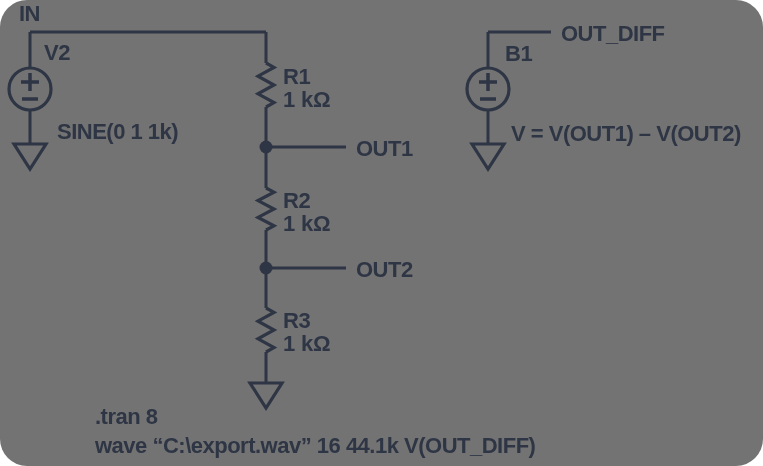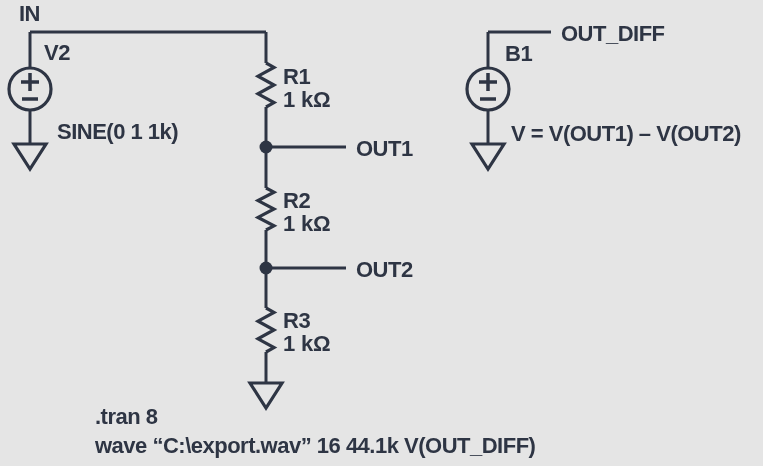--- a/index.html
+++ b/index.html
@@ -4,23 +4,24 @@
 <style>
   html, body {
     margin: 0;
     padding: 0;
     background: #ffffff;
   }
   .canvas {
     position: relative;
     width: 763px;
     height: 466px;
-    background: #e5e5e5;
+    background: #737373;
     font-family: "Liberation Sans", "DejaVu Sans", sans-serif;
     overflow: hidden;
+    border-radius: 27px;
   }
   svg text {
     font-family: "Liberation Sans", "DejaVu Sans", sans-serif;
     font-weight: 700;
     font-size: 22px;
     letter-spacing: -0.5px;
     fill: #2e3544;
   }
   svg .small-gap { letter-spacing: -0.2px; }
   .wire   { stroke: #2e3544; stroke-width: 3; fill: none; }

